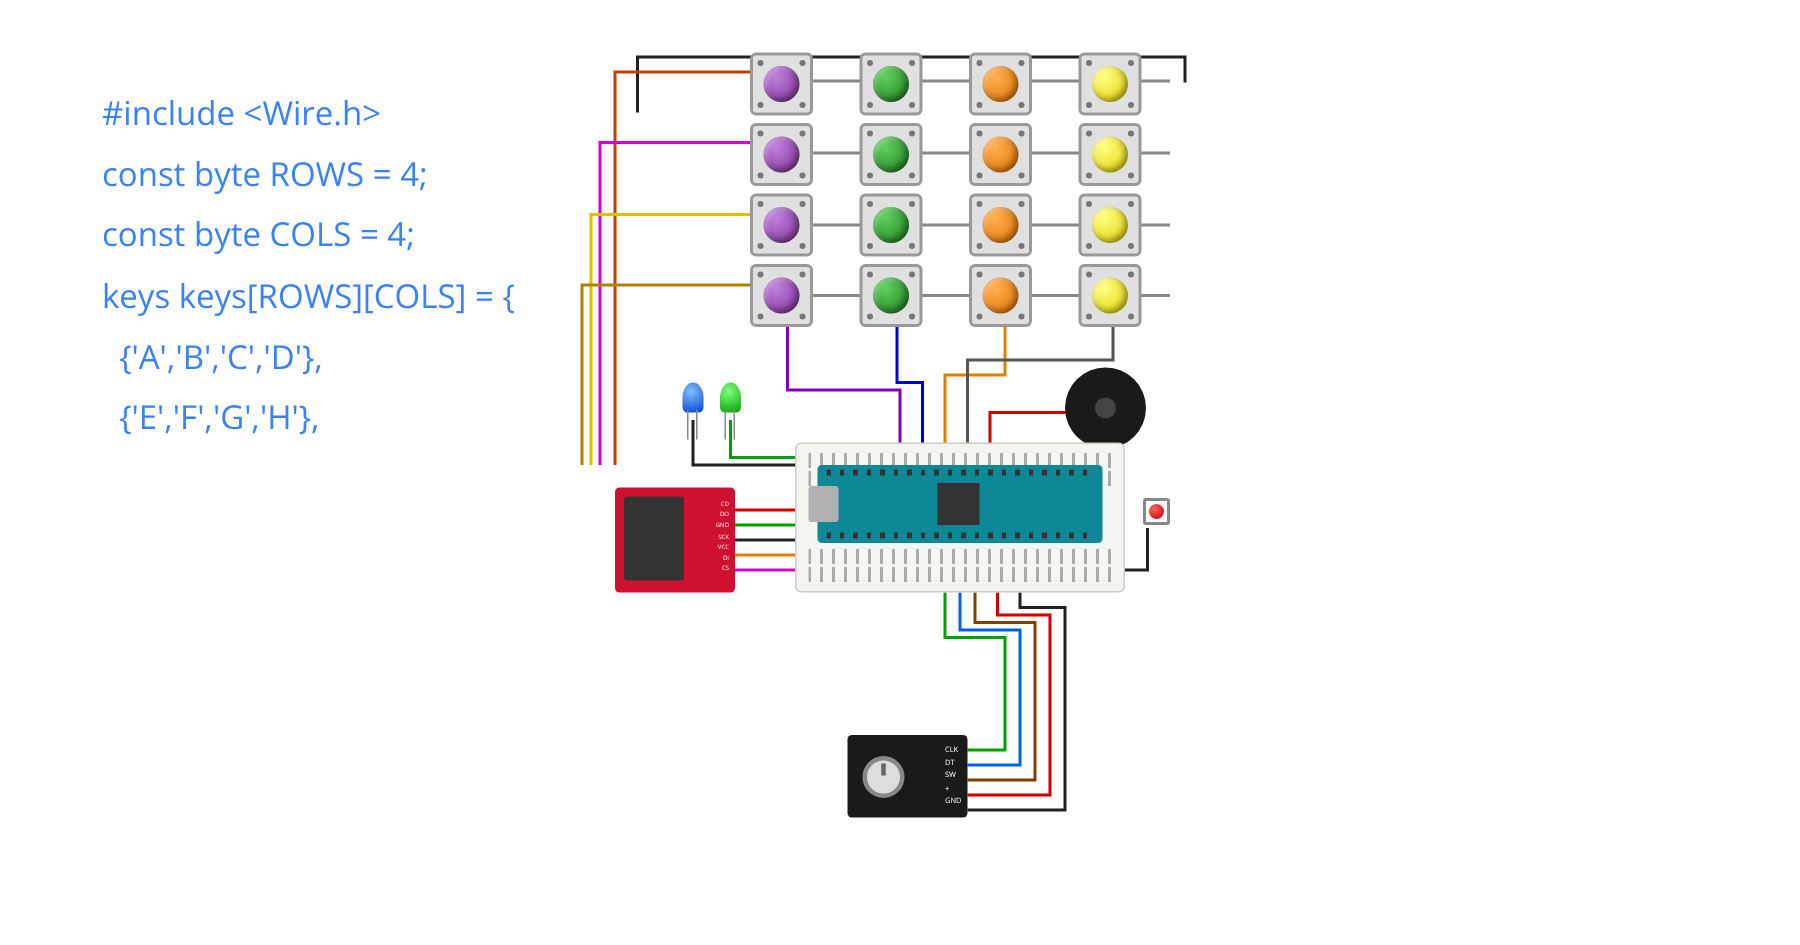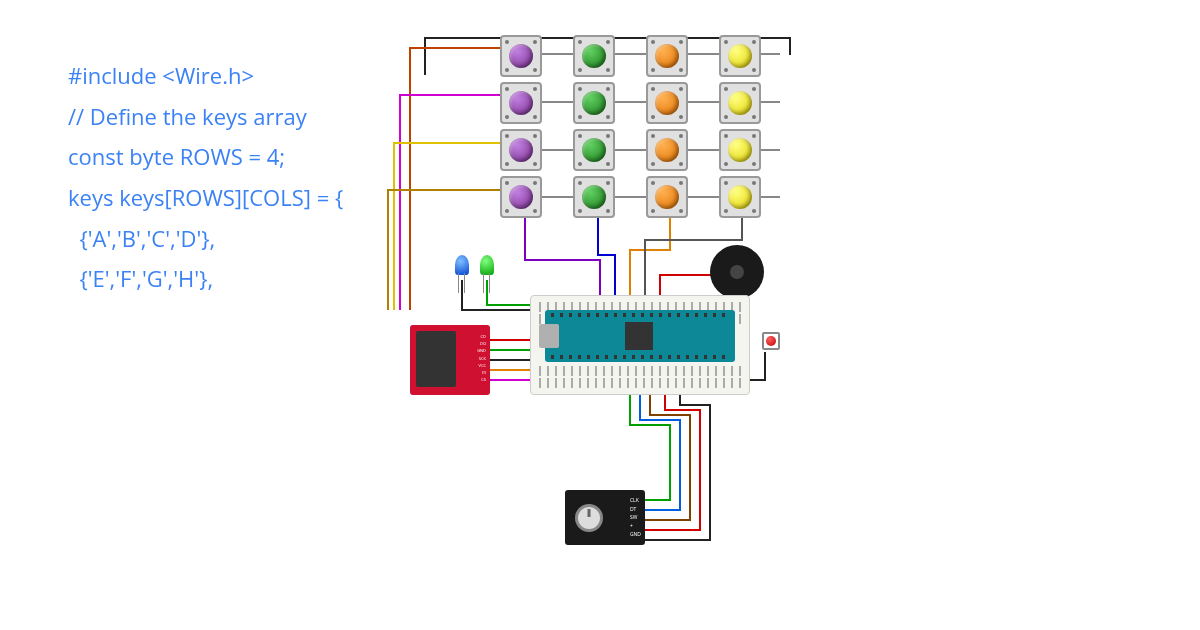--- a/index.html
+++ b/index.html
@@ -39,22 +39,22 @@
 .enc-pins { position: absolute; right: 4px; top: 6px; font-size: 5px; color: #fff; line-height: 1.7; text-align: left; }
 svg.wires { position: absolute; left: 0; top: 0; width: 100%; height: 100%; pointer-events: none; }
 svg.wires path { fill: none; stroke-width: 2; }
 </style>
 </head>
 <body>
 
 <div class="code-panel">
   <div class="code-line">#include &lt;Wire.h&gt;</div>
   <div class="code-line"></div>
-  <div class="code-line">// Define the keys array</div>
   <div class="code-line">const byte ROWS = 4;</div>
+  <div class="code-line">const byte COLS = 4;</div>
   <div class="code-line">keys keys[ROWS][COLS] = {</div>
   <div class="code-line">  {'A','B','C','D'},</div>
   <div class="code-line">  {'E','F','G','H'},</div>
 </div>
 
 <div class="circuit">
 
   <svg class="wires" viewBox="0 0 480 550">
 
     <path d="M 55 45 L 55 8 L 420 8 L 420 25" stroke="#222"></path>

